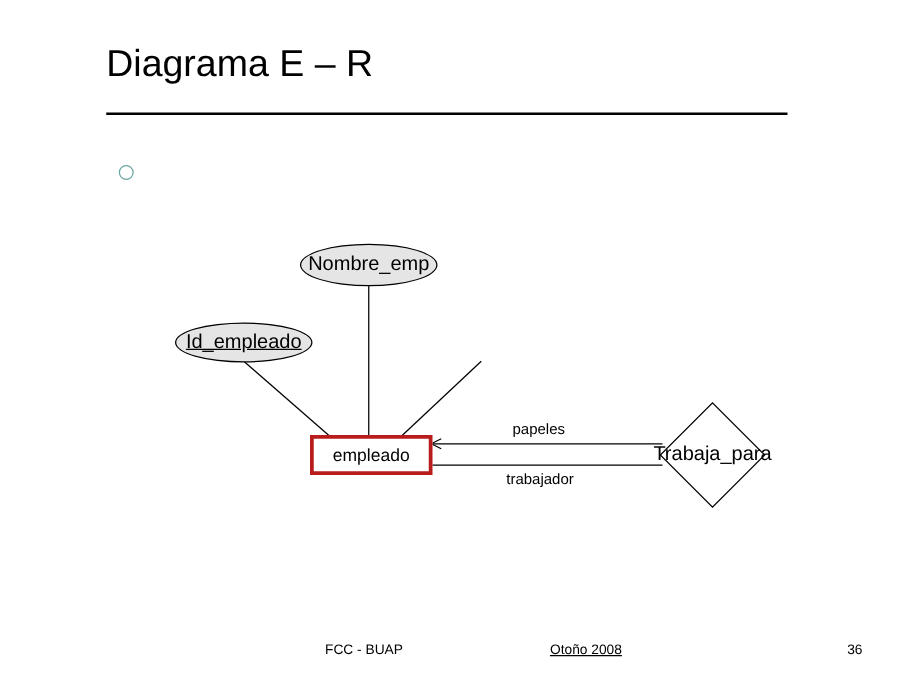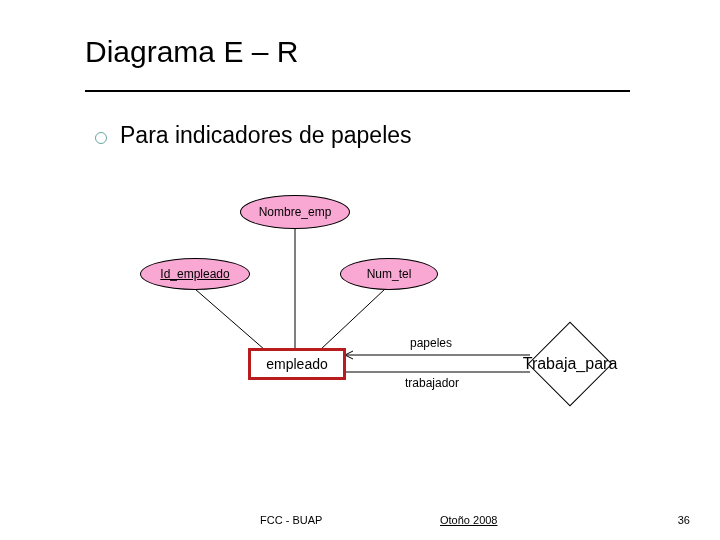--- a/index.html
+++ b/index.html
@@ -5,21 +5,21 @@
   * { box-sizing: border-box; margin: 0; padding: 0; }
   html, body { width: 720px; height: 540px; background: #fff; font-family: Arial, Helvetica, sans-serif; color: #000; }
   .slide { position: relative; width: 720px; height: 540px; }
   .title { position: absolute; left: 85px; top: 35px; font-size: 30px; }
   .rule { position: absolute; left: 85px; top: 90px; width: 545px; height: 0; border-top: 2px solid #000; }
   .bullet-ring { position: absolute; left: 95px; top: 132px; width: 12px; height: 12px; border: 1.5px solid #6aa7a0; border-radius: 50%; }
   .bullet-text { position: absolute; left: 120px; top: 122px; font-size: 23px; }
   .diagram { position: absolute; left: 0; top: 0; width: 720px; height: 540px; }
 
   
-  .ellipse { position: absolute; border: 1px solid #000; border-radius: 50%; background: #f9a8d4; display: flex; align-items: center; justify-content: center; font-size: 12px; }
+  .ellipse { position: absolute; border: 1px solid #000; border-radius: 50%; background: #e5e5e5; display: flex; align-items: center; justify-content: center; font-size: 16px; }
   .ellipse .u { text-decoration: underline; }
 
   
   .entity { position: absolute; border: 3px solid #b91c1c; background: #fff; display: flex; align-items: center; justify-content: center; font-size: 14px; }
 
   
   .diamond-wrap { position: absolute; }
   .diamond { position: absolute; border: 1px solid #000; background: #fff; transform: rotate(45deg); }
   .diamond-label { position: absolute; display: flex; align-items: center; justify-content: center; font-size: 16px; text-align:center; }
 
@@ -39,21 +39,20 @@
 </style>
 </head>
 <body>
 
 <div class="slide">
 
   <div class="title">Diagrama E – R</div>
   <div class="rule"></div>
 
   <div class="bullet-ring"></div>
-  <div class="bullet-text">Para indicadores de papeles</div>
 
   <div class="diagram">
 
     <svg class="lines">
 
       <line x1="295" y1="227" x2="295" y2="350"></line>
 
       <line x1="195" y1="289" x2="265" y2="350"></line>
 
       <line x1="385" y1="289" x2="320" y2="350"></line>
@@ -67,23 +66,20 @@
     </svg>
 
     <div class="ellipse" style="left:240px; top:195px; width:110px; height:34px;">
       <span>Nombre_emp</span>
     </div>
 
     <div class="ellipse" style="left:140px; top:258px; width:110px; height:32px;">
       <span class="u">Id_empleado</span>
     </div>
 
-    <div class="ellipse" style="left:340px; top:258px; width:98px; height:32px;">
-      <span>Num_tel</span>
-    </div>
 
     <div class="entity" style="left:248px; top:348px; width:98px; height:32px;">
       <span>empleado</span>
     </div>
 
     <div class="role" style="left:410px; top:336px;">papeles</div>
     <div class="role" style="left:405px; top:376px;">trabajador</div>
 
     <div class="diamond-wrap" style="left:505px; top:320px; width:130px; height:88px;">
       <div class="diamond" style="left:35px; top:14px; width:60px; height:60px;"></div>

